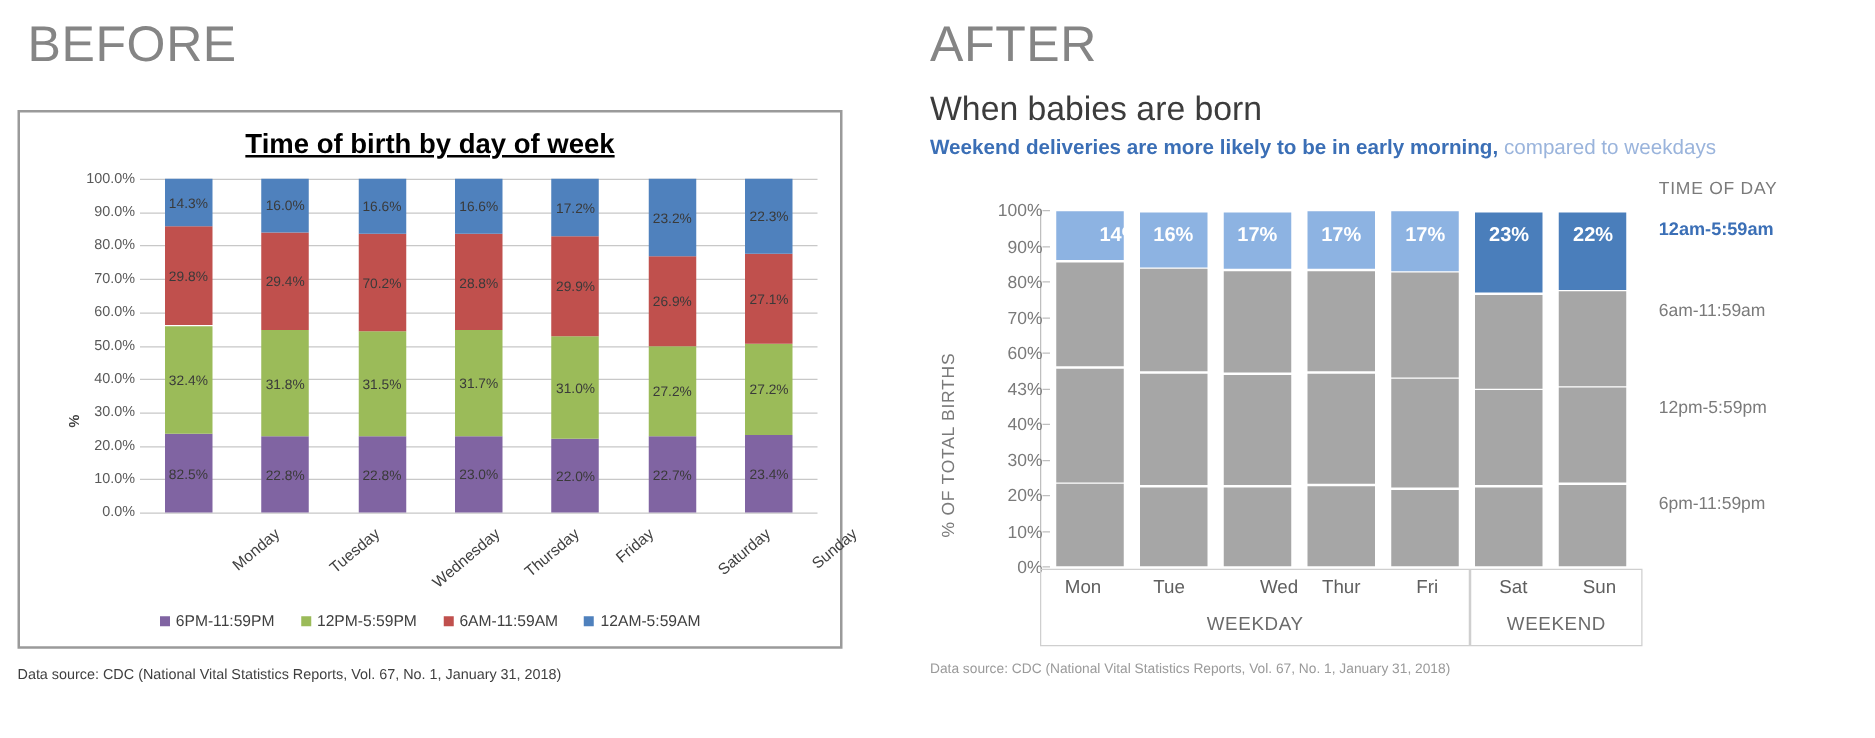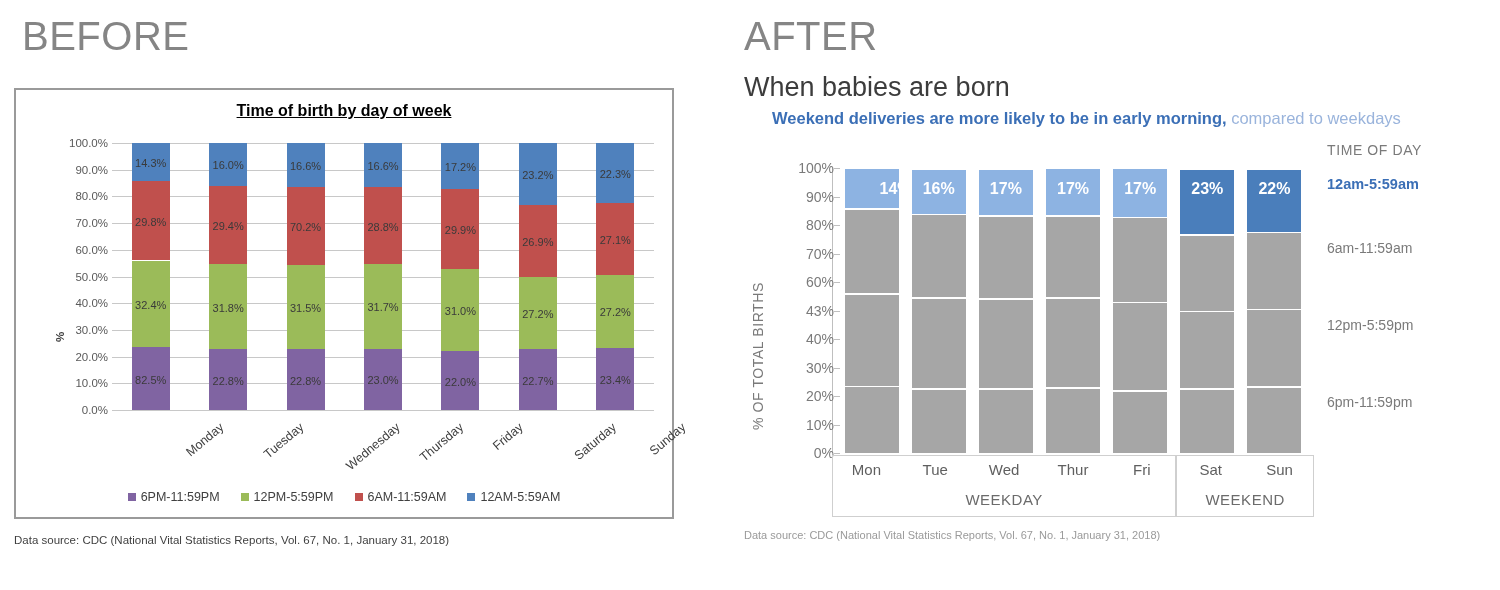--- a/index.html
+++ b/index.html
@@ -21,21 +21,21 @@
   #before-heading{left:22px;top:16px;}
   #after-heading{left:14px;top:16px;}
 
   
   #before-frame{
     position:absolute;left:14px;top:88px;width:660px;height:431px;
     border:2px solid #9a9a9a;background:#fff;box-sizing:border-box;
   }
   #before-title{
     position:absolute;left:0;right:0;top:12px;text-align:center;
-    font-size:16px;font-weight:bold;color:#000;
+    font-size:22px;font-weight:bold;color:#000;
     text-decoration:underline;
   }
   
   #b-plot{position:absolute;left:96px;top:53px;width:542px;height:267px;}
   .b-gridline{position:absolute;left:0;width:100%;height:1px;background:#c8c8c8;}
   .b-ytick{
     position:absolute;right:546px;width:70px;text-align:right;
     font-size:11.5px;color:#595959;transform:translateY(-50%);white-space:nowrap;
   }
   #b-axis-title{
@@ -69,21 +69,21 @@
 
   
   #after-title{
     position:absolute;left:14px;top:74px;
     font-size:27px;color:#3c3c3c;font-weight:400;line-height:1;
   }
   #after-subtitle{
     position:absolute;left:14px;top:110px;
     font-size:16.5px;line-height:1;white-space:nowrap;
   }
-  #after-subtitle .strong{color:#3b6fb6;font-weight:bold;margin-left:28px;}
+  #after-subtitle .strong{color:#3b6fb6;font-weight:bold;}
   #after-subtitle .soft{color:#9ab4dc;font-weight:normal;}
 
   #a-ylabel{
     position:absolute;left:20px;top:430px;
     font-size:14px;color:#7a7a7a;letter-spacing:.6px;white-space:nowrap;
     transform:rotate(-90deg);transform-origin:left top;
   }
   #a-plot{position:absolute;left:108px;top:168px;width:470px;height:285px;}
   .a-ytick{
     position:absolute;right:474px;width:56px;text-align:right;
@@ -339,21 +339,21 @@
         <div class="a-seg" style="bottom: 66.69px; height: 76.02px; background: rgb(166, 166, 166);"></div>
         <div class="a-seg" style="bottom: 144.21px; height: 75.735px; background: rgb(166, 166, 166);"></div>
         <div class="a-seg" style="bottom: 221.445px; height: 62.055px; background: rgb(74, 126, 187);"></div>
         <div class="a-top-lbl" style="bottom: 255px;">22%</div>
       </div>
     </div>
 
   <div id="a-cats">
       <div class="a-catcell" style="left: 0px; width: 68.8571px;">Mon</div>
       <div class="a-catcell" style="left: 68.8571px; width: 68.8571px;">Tue</div>
-      <div class="a-catcell" style="left: 137.714px; width: 68.8571px;">Wed</div>
+      <div class="a-catcell" style="left: 137.714px; width: 68.8571px; text-align: right;">Wed</div>
       <div class="a-catcell" style="left: 206.571px; width: 68.8571px;">Thur</div>
       <div class="a-catcell" style="left: 275.429px; width: 68.8571px;">Fri</div>
       <div class="a-catcell" style="left: 344.286px; width: 68.8571px;">Sat</div>
       <div class="a-catcell" style="left: 413.143px; width: 68.8571px;">Sun</div>
       <div class="a-box" style="left: 0px; width: 344.286px;"></div>
       <div class="a-groupcell" style="left: 0px; width: 344.286px;">WEEKDAY</div>
       <div class="a-box" style="left: 344.286px; width: 137.714px;"></div>
       <div class="a-groupcell" style="left: 344.286px; width: 137.714px;">WEEKEND</div>
     </div>
 

